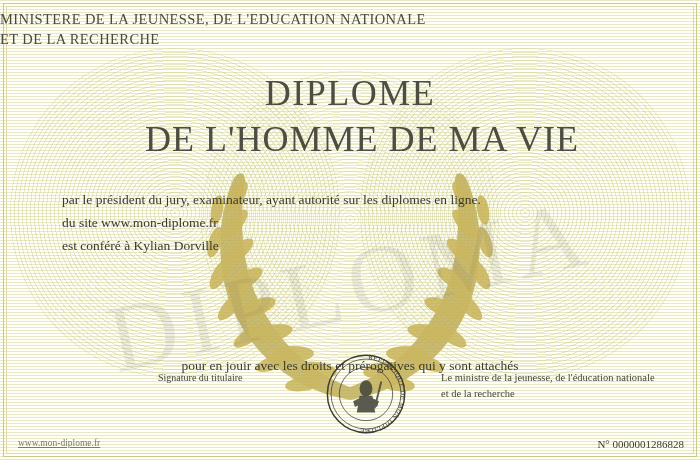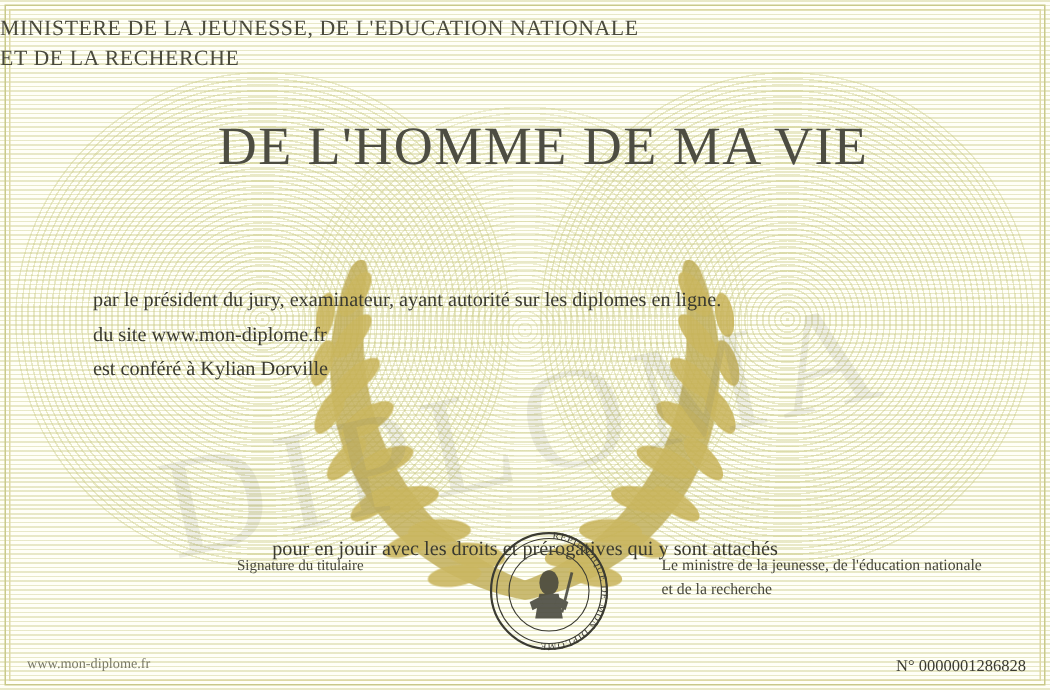--- a/index.html
+++ b/index.html
@@ -173,20 +173,21 @@
     height: 92px;
   }
 
   
   .footer-left {
     position: absolute;
     left: 18px;
     bottom: 12px;
     font-size: 9.5px;
     color: #7a7a68;
+    text-decoration: underline;
   }
   .footer-right {
     position: absolute;
     right: 16px;
     bottom: 10px;
     font-size: 11px;
     color: #3a3a30;
     margin-top: 36px;
   }
 </style>
@@ -246,20 +247,21 @@
   </svg>
 
   <div class="watermark">DIPLOMA</div>
 
   <div class="ministry">
     <span class="l1">MINISTERE DE LA JEUNESSE, DE L'EDUCATION NATIONALE</span>
     <span class="l2">ET DE LA RECHERCHE</span>
   </div>
 
   <div class="title">
+    <span class="t1">DIPLOME</span>
     <span class="t2">DE L'HOMME DE MA VIE</span>
   </div>
 
   <div class="body-block">
     <span class="line">par le président du jury, examinateur, ayant autorité sur les diplomes en ligne.</span>
     <span class="line">du site www.mon-diplome.fr</span>
     <span class="line">est conféré à Kylian Dorville</span>
   </div>
 
   <div class="jouir">pour en jouir avec les droits et prérogatives qui y sont attachés</div>

